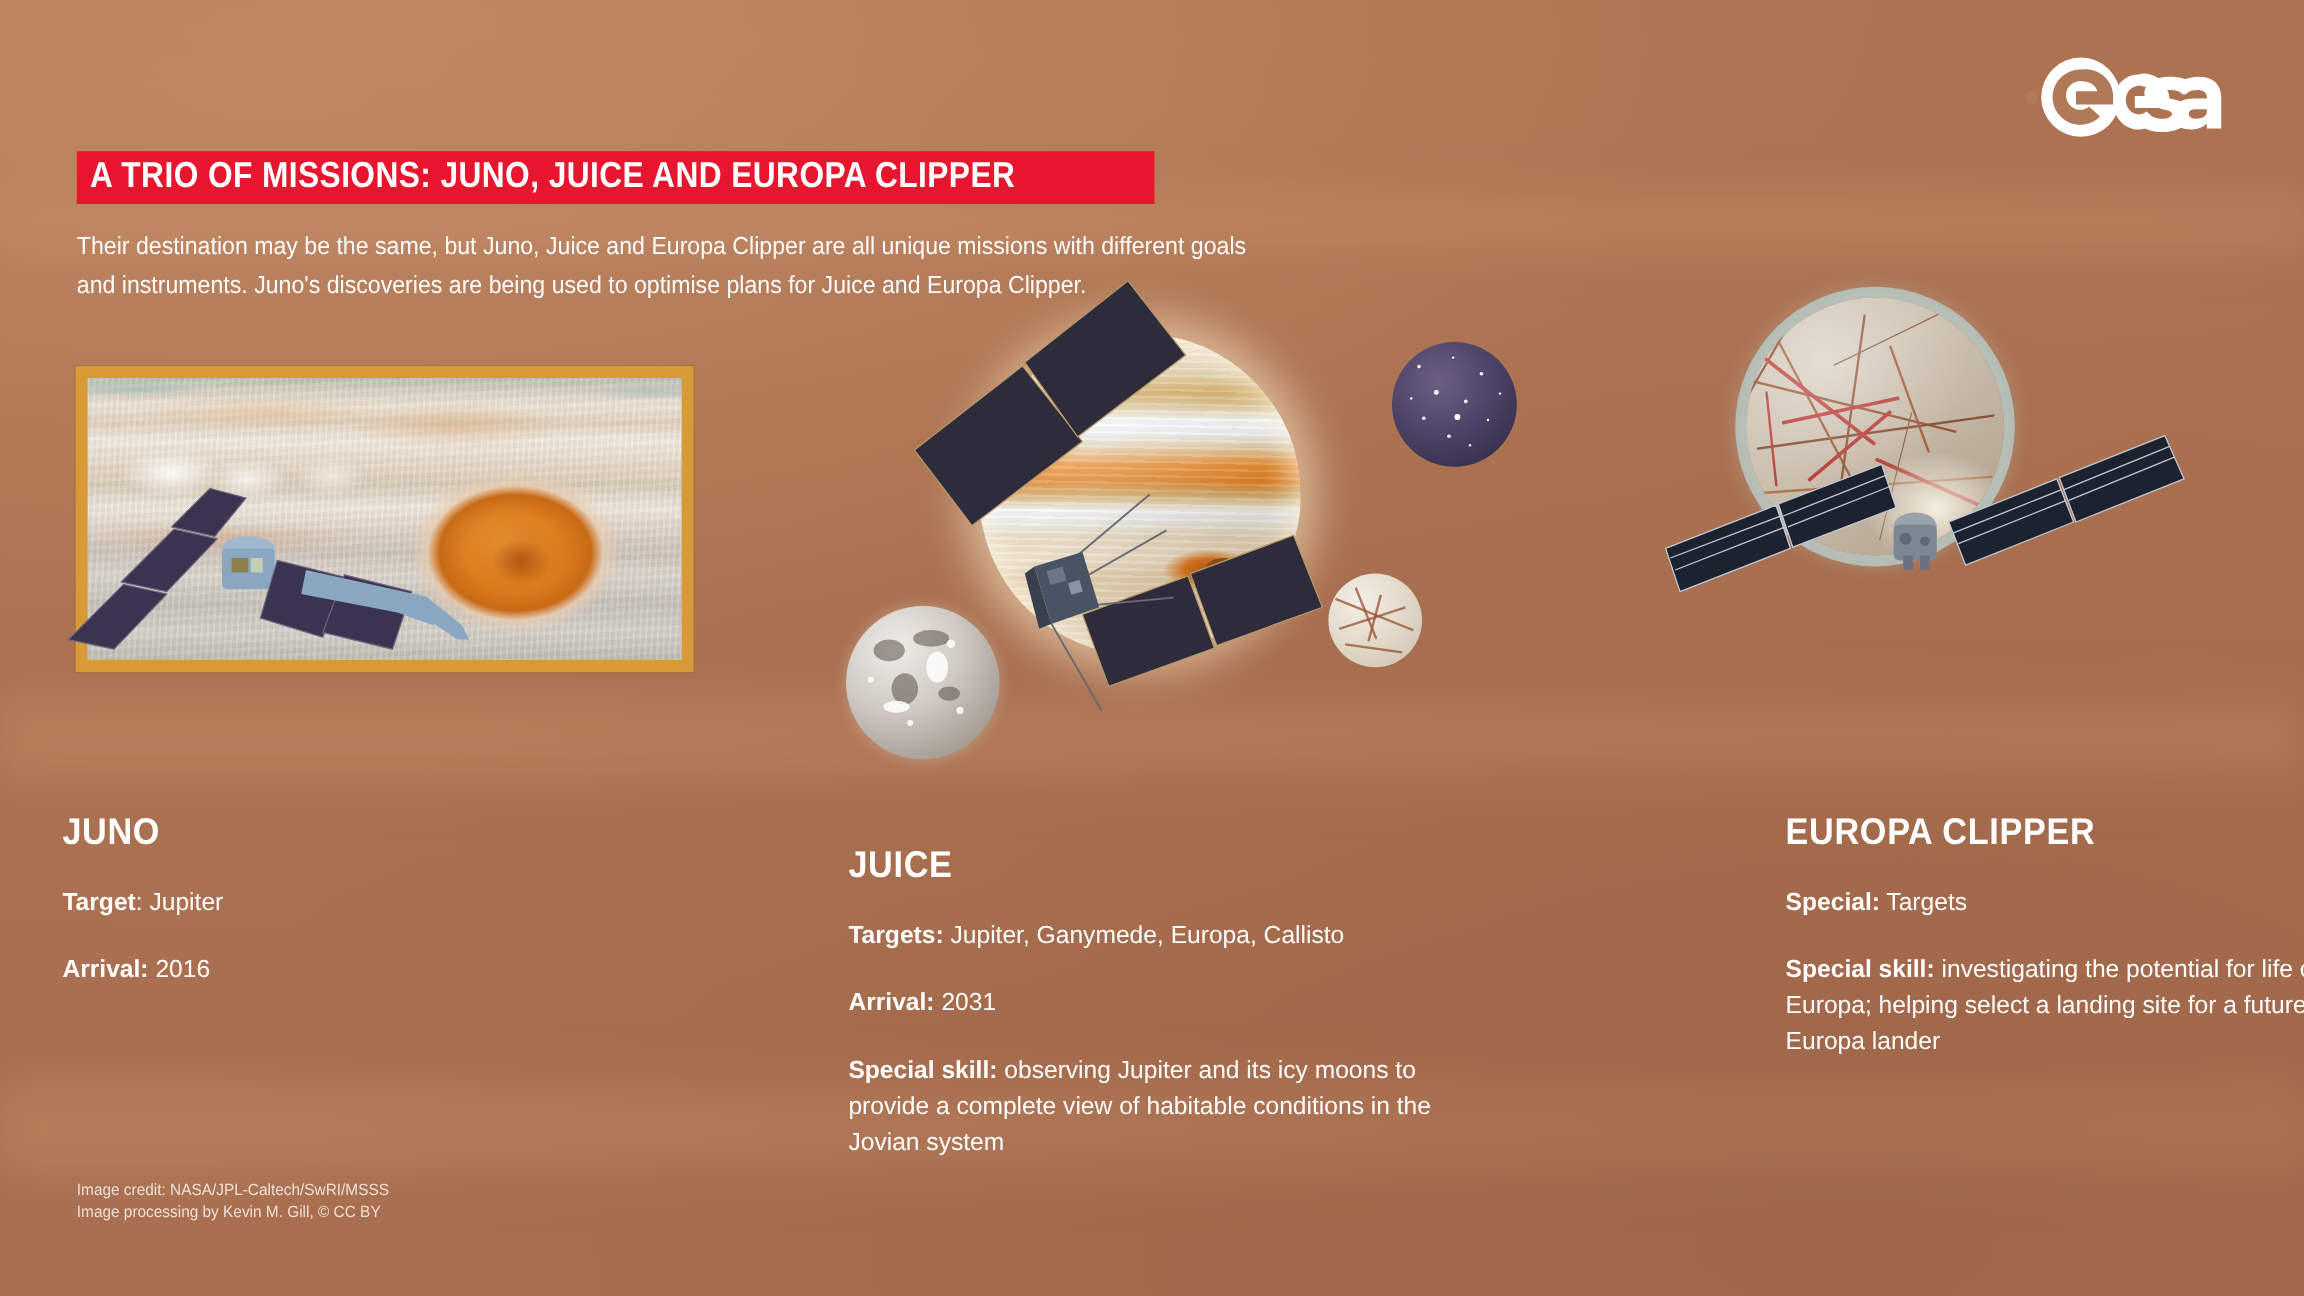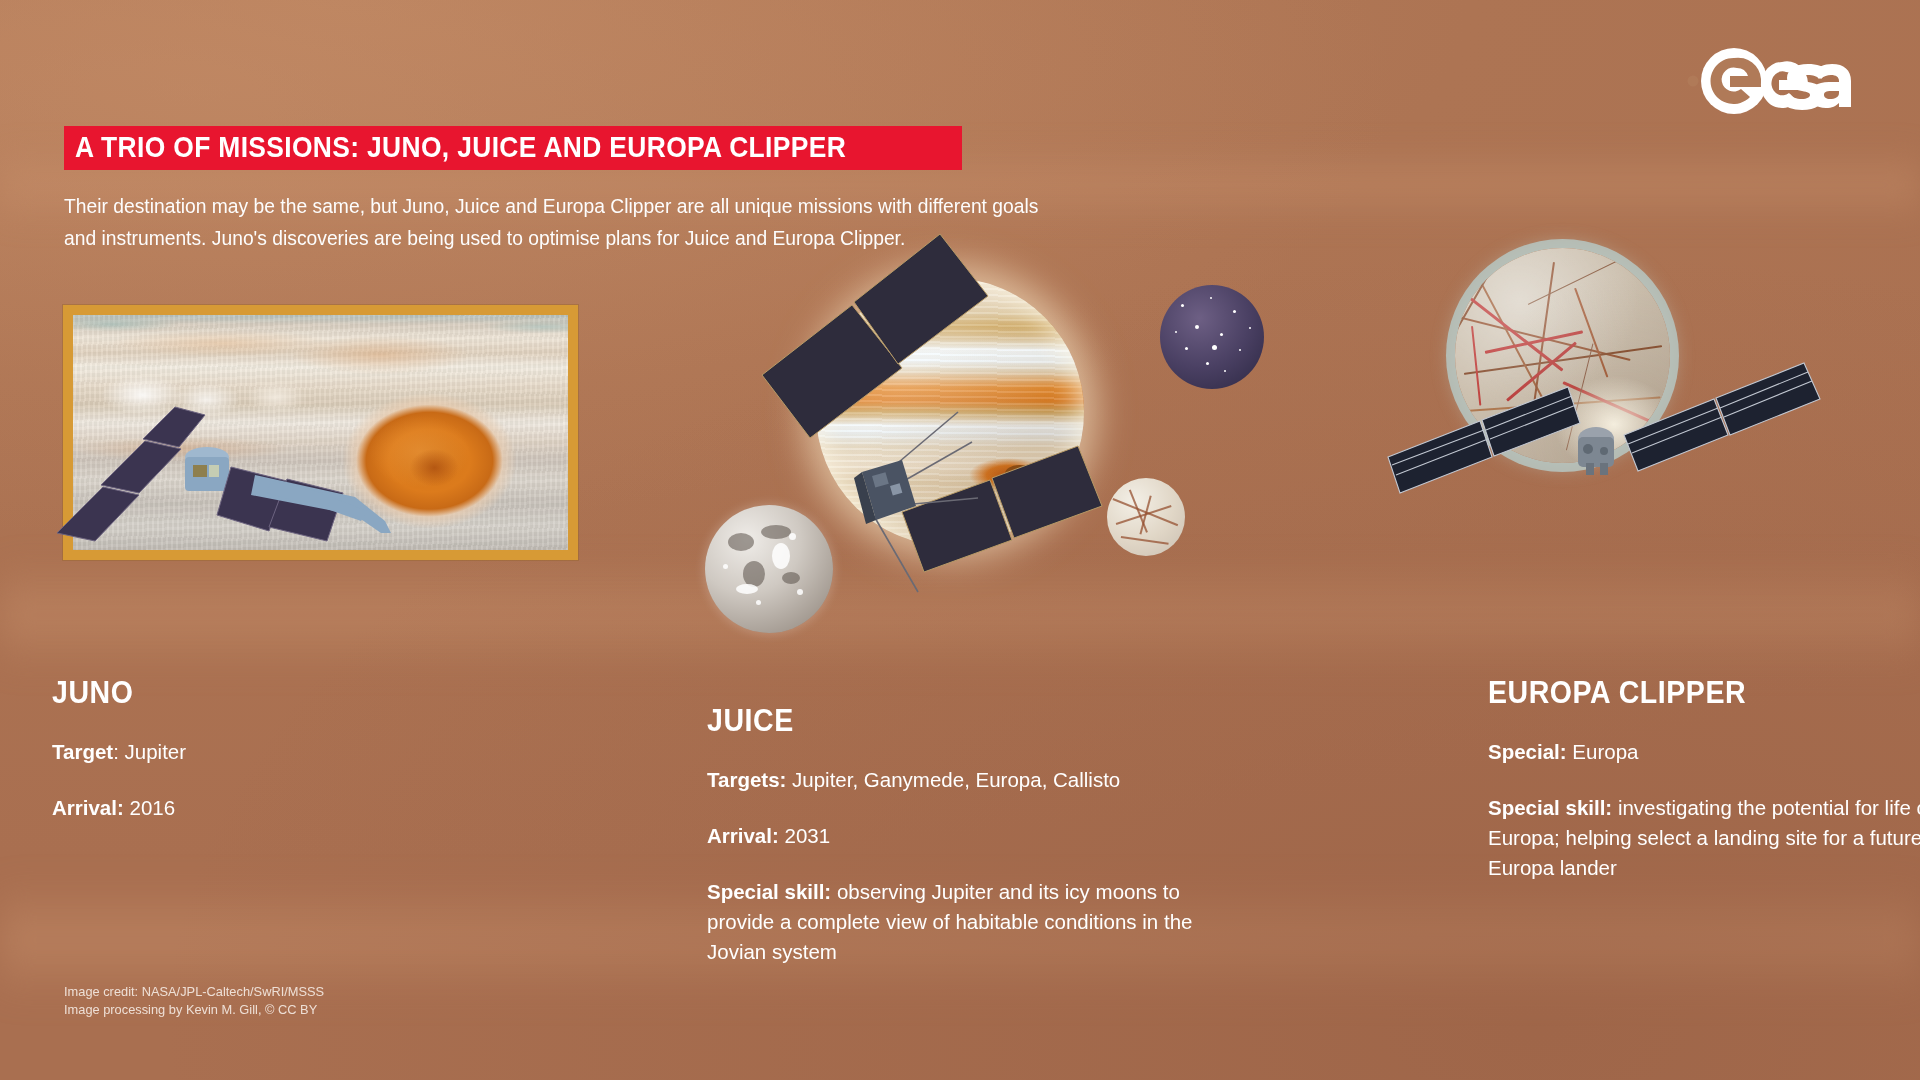--- a/index.html
+++ b/index.html
@@ -443,21 +443,21 @@
     <span class="lbl">Special skill:</span>
     <span>observing Jupiter and its icy moons to provide a complete view of habitable conditions in the Jovian system</span>
   </div>
 </div>
 
 <div class="col" id="col-clipper">
   <div class="mission-name">EUROPA CLIPPER</div>
   <div class="fact">
     <span class="inner">
       <span class="lbl">Special:</span>
-      <span>Europa</span>
+      <span>Targets</span>
     </span>
   </div>
   <div class="fact">
     <span class="lbl">Special skill:</span>
     <span>investigating the potential for life on Europa; helping select a landing site for a future Europa lander</span>
   </div>
 </div>
 
 <div id="credit">
   <div>Image credit: NASA/JPL-Caltech/SwRI/MSSS</div>

